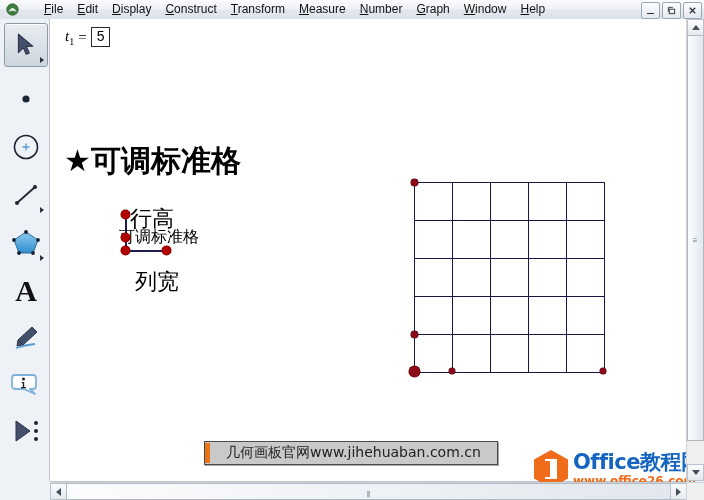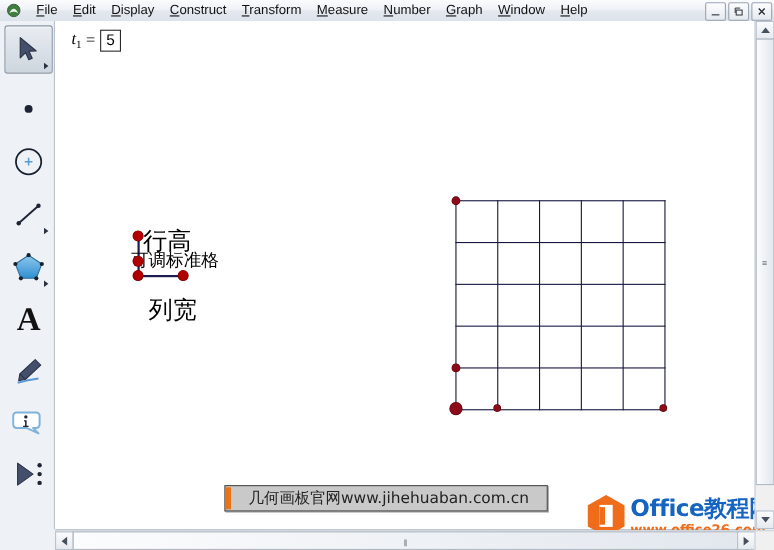--- a/index.html
+++ b/index.html
@@ -12,21 +12,21 @@
   #app{position:relative;width:704px;height:500px;overflow:hidden;background:#eef1f5;}
 
   
   .menubar{
     position:absolute;left:0;top:0;width:704px;height:19px;
     background:linear-gradient(#fbfcfd 0%,#eef1f6 45%,#e3e8ef 55%,#dde3eb 100%);
     border-bottom:1px solid #b9c2cd;
     display:flex;align-items:center;
   }
   .applogo{width:18px;height:19px;display:flex;align-items:center;justify-content:center;margin-left:3px;}
-  .menu-items{display:flex;align-items:center;height:19px;margin-left:5px;}
+  .menu-items{display:flex;align-items:center;height:19px;margin-left:16px;}
   .menu-item{
     font-size:12px;color:#111;padding:1px 7px 2px 7px;white-space:nowrap;
     line-height:15px;cursor:default;
   }
   .menu-item u{text-decoration:underline;}
   .wincontrols{position:absolute;right:2px;top:2px;display:flex;gap:2px;}
   .wbtn{
     width:17px;height:15px;border:1px solid #9aa6b4;border-radius:2px;
     background:linear-gradient(#fdfdfe,#e4e9ef);
     display:flex;align-items:center;justify-content:center;
@@ -272,20 +272,21 @@
   </div>
 
   <div class="canvas">
 
     <div class="param">
       <span class="var"><span>t</span><sub>1</sub></span>
       <span>=</span>
       <span class="box">5</span>
     </div>
 
+    <div class="headline hl2">★可调标准格</div>
 
     <div class="seg" style="left:75px;top:195px;width:2px;height:38px;"></div>
     <div class="seg" style="left:75px;top:231px;width:42px;height:2px;"></div>
 
     <div class="cjk-label" style="left:80px;top:185px;">行高</div>
     <div class="cjk-label" style="left:69px;top:208px;font-size:16px;">可调标准格</div>
     <div class="cjk-label" style="left:85px;top:248px;">列宽</div>
 
     <div class="pt" style="left:71px;top:191px;width:9px;height:9px;"></div>
     <div class="pt" style="left:71px;top:214px;width:9px;height:9px;"></div>

